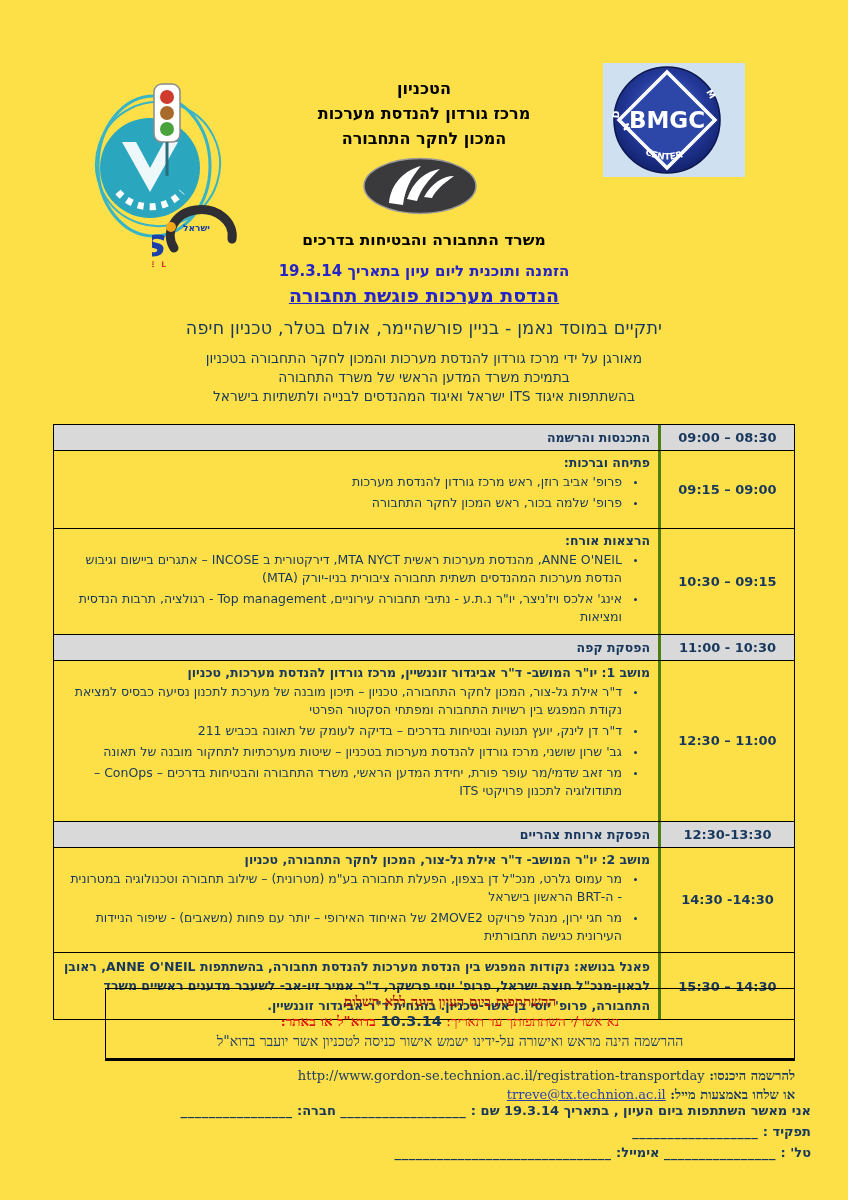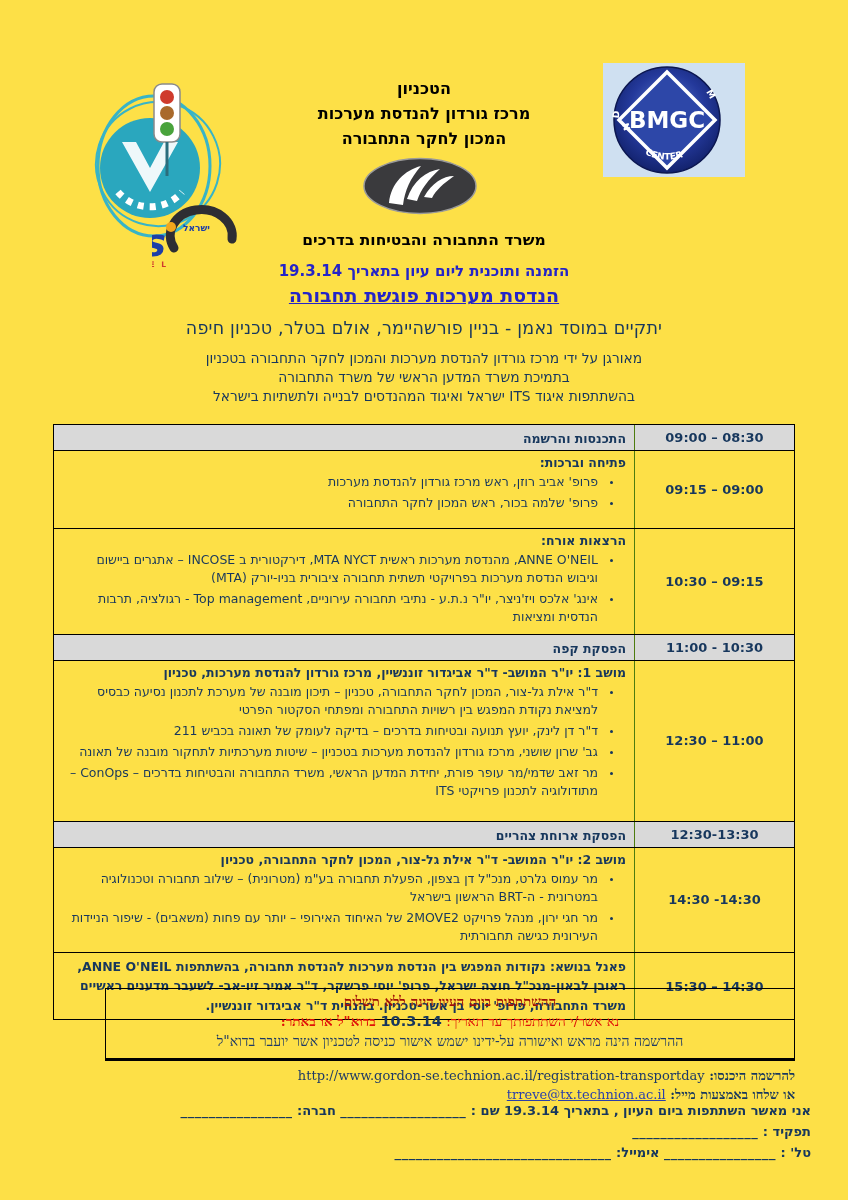--- a/index.html
+++ b/index.html
@@ -21,25 +21,25 @@
   .invite-line{color:#2424c8;font-weight:bold;font-size:15px;}
   .event-title{color:#2424c8;font-weight:bold;font-size:19px;text-decoration:underline;margin-top:4px;}
   .venue-line{color:#17375d;font-size:17.5px;margin-top:12px;letter-spacing:.2px;}
   .organizers{color:#17375d;font-size:13.8px;margin-top:11px;line-height:19px;}
 
   
   .schedule{position:absolute;top:424px;right:53px;width:742px;border:1px solid #000;
             font-size:12.5px;box-sizing:border-box;}
   .trow{display:flex;border-bottom:1px solid #000;box-sizing:border-box;}
   .trow:last-child{border-bottom:none;}
-  .cell-time{flex:none;width:160px;border-left:1px solid #4d7c0f;display:flex;align-items:center;
+  .cell-time{flex:none;width:136px;border-left:3px solid #4d7c0f;display:flex;align-items:center;
              justify-content:center;font-weight:bold;font-size:13px;box-sizing:border-box;}
   .cell-main{flex:1;padding:4px 8px;box-sizing:border-box;}
   .gray{background:#d9d9d9;}
-  .row-break .cell-main{display:flex;align-items:flex-end;font-weight:bold;padding-left:16px;}
+  .row-break .cell-main{display:flex;align-items:center;font-weight:bold;padding-left:16px;}
   .row-title{font-weight:bold;}
   ul.bullets{margin:3px 26px 1px 4px;padding:0;}
   ul.bullets li{margin:0 0 3px 0;padding-right:2px;line-height:1.45;}
   ul.bullets li::marker{color:#17375d;font-size:10px;}
   .panel-text{font-weight:bold;line-height:1.55;}
   .h26{min-height:26px;} .h78{min-height:78px;} .h95{min-height:95px;}
   .h160{min-height:161px;} .h89{min-height:89px;} .h57{min-height:57px;}
 
   
   .notice-box{position:absolute;top:988px;right:53px;width:690px;box-sizing:border-box;
@@ -164,21 +164,21 @@
           <li>פרופ' שלמה בכור, ראש המכון לחקר התחבורה</li>
         </ul>
       </div>
     </div>
 
     <div class="trow h95">
       <div class="cell-time">09:15 – 10:30</div>
       <div class="cell-main">
         <div class="row-title">הרצאות אורח:</div>
         <ul class="bullets">
-          <li>ANNE O'NEIL, מהנדסת מערכות ראשית MTA NYCT, דירקטורית ב INCOSE – אתגרים ביישום וגיבוש הנדסת מערכות בפרויקטי תשתית תחבורה ציבורית בניו-יורק (MTA)</li>
+          <li>ANNE O'NEIL, מהנדסת מערכות ראשית MTA NYCT, דירקטורית ב INCOSE – אתגרים ביישום וגיבוש הנדסת מערכות המהנדסים תשתית תחבורה ציבורית בניו-יורק (MTA)</li>
           <li>אינג' אלכס ויז'ניצר, יו"ר נ.ת.ע - נתיבי תחבורה עירוניים, Top management - רגולציה, תרבות הנדסית ומציאות</li>
         </ul>
       </div>
     </div>
 
     <div class="trow row-break gray h26">
       <div class="cell-time">10:30 - 11:00</div>
       <div class="cell-main">
         <span class="row-title">הפסקת קפה</span>
       </div>

